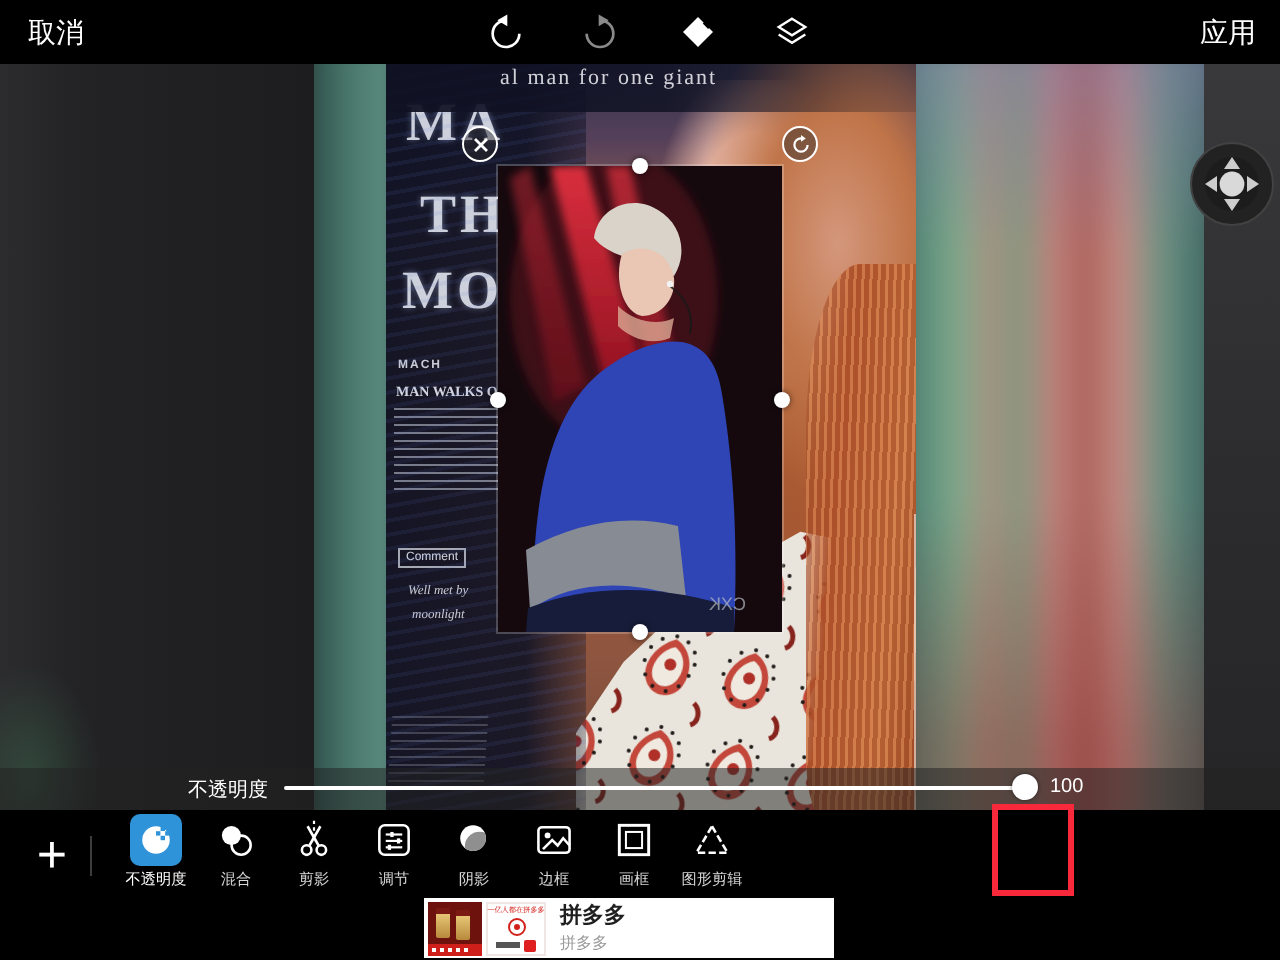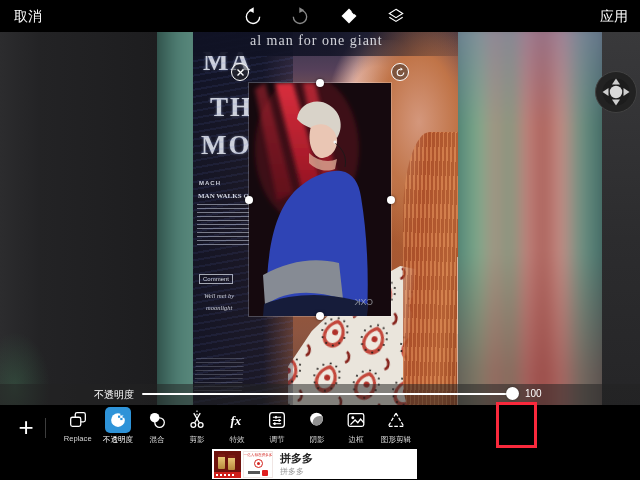--- a/index.html
+++ b/index.html
@@ -56,21 +56,21 @@
   .np-big{position:absolute;font-family:"Liberation Serif",serif;font-weight:bold;font-size:27px;
      letter-spacing:2px;opacity:.88;text-shadow:0 0 3px rgba(170,185,225,.55);filter:blur(.3px);}
   .np-kicker{position:absolute;font-size:6px;font-weight:bold;letter-spacing:1px;opacity:.85;}
   .np-head{position:absolute;font-family:"Liberation Serif",serif;font-size:7px;font-weight:bold;opacity:.9;}
   .np-lines{position:absolute;background:repeating-linear-gradient(180deg,rgba(216,223,238,.5) 0 1px,rgba(0,0,0,0) 1px 4px);}
   .np-comment{position:absolute;font-size:6px;border:1px solid rgba(235,240,250,.75);padding:0 3px;line-height:8px;opacity:.9;}
   .np-cap{position:absolute;font-family:"Liberation Serif",serif;font-style:italic;font-size:6.5px;opacity:.85;}
   .headline-band{left:193px;top:0;width:265px;height:24px;
      background:linear-gradient(90deg,rgba(16,18,36,.95) 0%,rgba(16,18,36,.85) 52%,rgba(16,18,36,.15) 100%);}
   .headline-frag{left:250px;top:1px;color:rgba(242,243,248,.85);font-family:"Liberation Serif",serif;
-     font-size:14px;letter-spacing:1px;white-space:nowrap;}
+     font-size:11px;letter-spacing:1px;white-space:nowrap;}
 
   
   #overlay-img{left:249px;top:83px;width:142px;height:233px;outline:1px solid rgba(255,255,255,.22);z-index:10;}
   .h-dot{width:8px;height:8px;border-radius:50%;background:#fff;box-shadow:0 0 3px rgba(0,0,0,.6);z-index:12;}
   .h-btn{width:18px;height:18px;border-radius:50%;border:1.4px solid #fff;background:rgba(45,45,45,.45);
      z-index:12;display:flex;align-items:center;justify-content:center;}
 
   
   #dpad{left:594px;top:70px;width:44px;height:44px;z-index:20;}
 
@@ -275,29 +275,20 @@
     <div class="abs sl-label">不透明度</div>
     <div class="abs sl-track"></div>
     <div class="abs sl-thumb"></div>
     <div class="abs sl-value">100</div>
   </div>
 
   <div id="toolbar" class="abs">
     <div id="add-btn" class="abs">+</div>
     <div id="tb-divider" class="abs"></div>
     <div id="tool-items" class="abs">
-        <div class="tool-item">
-          <div class="tool-iconwrap">
-            <svg width="22" height="22" viewBox="0 0 24 24">
-              <rect x="9" y="4" width="11" height="10" rx="2" stroke="#fff" fill="none" stroke-width="1.4"></rect>
-              <rect x="4" y="9" width="11" height="10" rx="2" fill="#000" stroke="#fff" stroke-width="1.4"></rect>
-            </svg>
-          </div>
-          <div class="tool-label">Replace</div>
-        </div>
         <div class="tool-item sel">
           <div class="tool-iconwrap sel">
             <svg width="22" height="22" viewBox="0 0 24 24">
               <circle cx="12" cy="12" r="7.5" fill="#fff"></circle>
               <g fill="#2e93d8">
                 <rect x="14.5" y="4.7" width="2.4" height="2.4"></rect>
                 <rect x="12" y="7.2" width="2.4" height="2.4"></rect>
                 <rect x="17" y="7.2" width="2.4" height="2.4"></rect>
                 <rect x="14.5" y="9.7" width="2.4" height="2.4"></rect>
               </g>
@@ -322,28 +313,20 @@
               <line x1="14.5" y1="15" x2="8.5" y2="4.5" stroke="#fff" fill="none" stroke-width="1.4"></line>
               <circle cx="8" cy="17.5" r="2.6" stroke="#fff" fill="none" stroke-width="1.4"></circle>
               <circle cx="16" cy="17.5" r="2.6" stroke="#fff" fill="none" stroke-width="1.4"></circle>
             </svg>
           </div>
           <div class="tool-label">剪影</div>
         </div>
         <div class="tool-item">
           <div class="tool-iconwrap">
             <svg width="22" height="22" viewBox="0 0 24 24">
-              <text x="5" y="17" font-family="Liberation Serif, serif" font-style="italic" font-weight="bold" font-size="14" fill="#fff">fx</text>
-            </svg>
-          </div>
-          <div class="tool-label">特效</div>
-        </div>
-        <div class="tool-item">
-          <div class="tool-iconwrap">
-            <svg width="22" height="22" viewBox="0 0 24 24">
               <rect x="4" y="4" width="16" height="16" rx="3" stroke="#fff" fill="none" stroke-width="1.4"></rect>
               <line x1="7.5" y1="9" x2="16.5" y2="9" stroke="#fff" stroke-width="1.2"></line>
               <line x1="7.5" y1="12.5" x2="16.5" y2="12.5" stroke="#fff" stroke-width="1.2"></line>
               <line x1="7.5" y1="16" x2="16.5" y2="16" stroke="#fff" stroke-width="1.2"></line>
               <rect x="10" y="7.6" width="1.8" height="2.8" fill="#fff"></rect>
               <rect x="13.6" y="11.1" width="1.8" height="2.8" fill="#fff"></rect>
               <rect x="8.6" y="14.6" width="1.8" height="2.8" fill="#fff"></rect>
             </svg>
           </div>
           <div class="tool-label">调节</div>
@@ -368,20 +351,29 @@
               <rect x="3.5" y="5" width="17" height="14" rx="2" stroke="#fff" fill="none" stroke-width="1.4"></rect>
               <circle cx="8.5" cy="9.5" r="1.6" fill="#fff"></circle>
               <path d="M6 17 L11 12 L14 15 L17 11 L20.5 15" stroke="#fff" fill="none" stroke-width="1.4"></path>
             </svg>
           </div>
           <div class="tool-label">边框</div>
         </div>
         <div class="tool-item">
           <div class="tool-iconwrap">
             <svg width="22" height="22" viewBox="0 0 24 24">
+              <rect x="4" y="4" width="16" height="16" stroke="#fff" stroke-width="1.6" fill="none"></rect>
+              <rect x="7.6" y="7.6" width="8.8" height="8.8" stroke="#fff" stroke-width="1.1" fill="none"></rect>
+            </svg>
+          </div>
+          <div class="tool-label">画框</div>
+        </div>
+        <div class="tool-item">
+          <div class="tool-iconwrap">
+            <svg width="22" height="22" viewBox="0 0 24 24">
               <polygon points="12,4.5 20.5,19 3.5,19" stroke="#fff" stroke-width="1.4" fill="none" stroke-dasharray="4 1.8"></polygon>
             </svg>
           </div>
           <div class="tool-label">图形剪辑</div>
         </div>
       </div>
   </div>
 
   <div id="red-box" class="abs" style="border-color: rgb(249, 41, 60);"></div>
 

